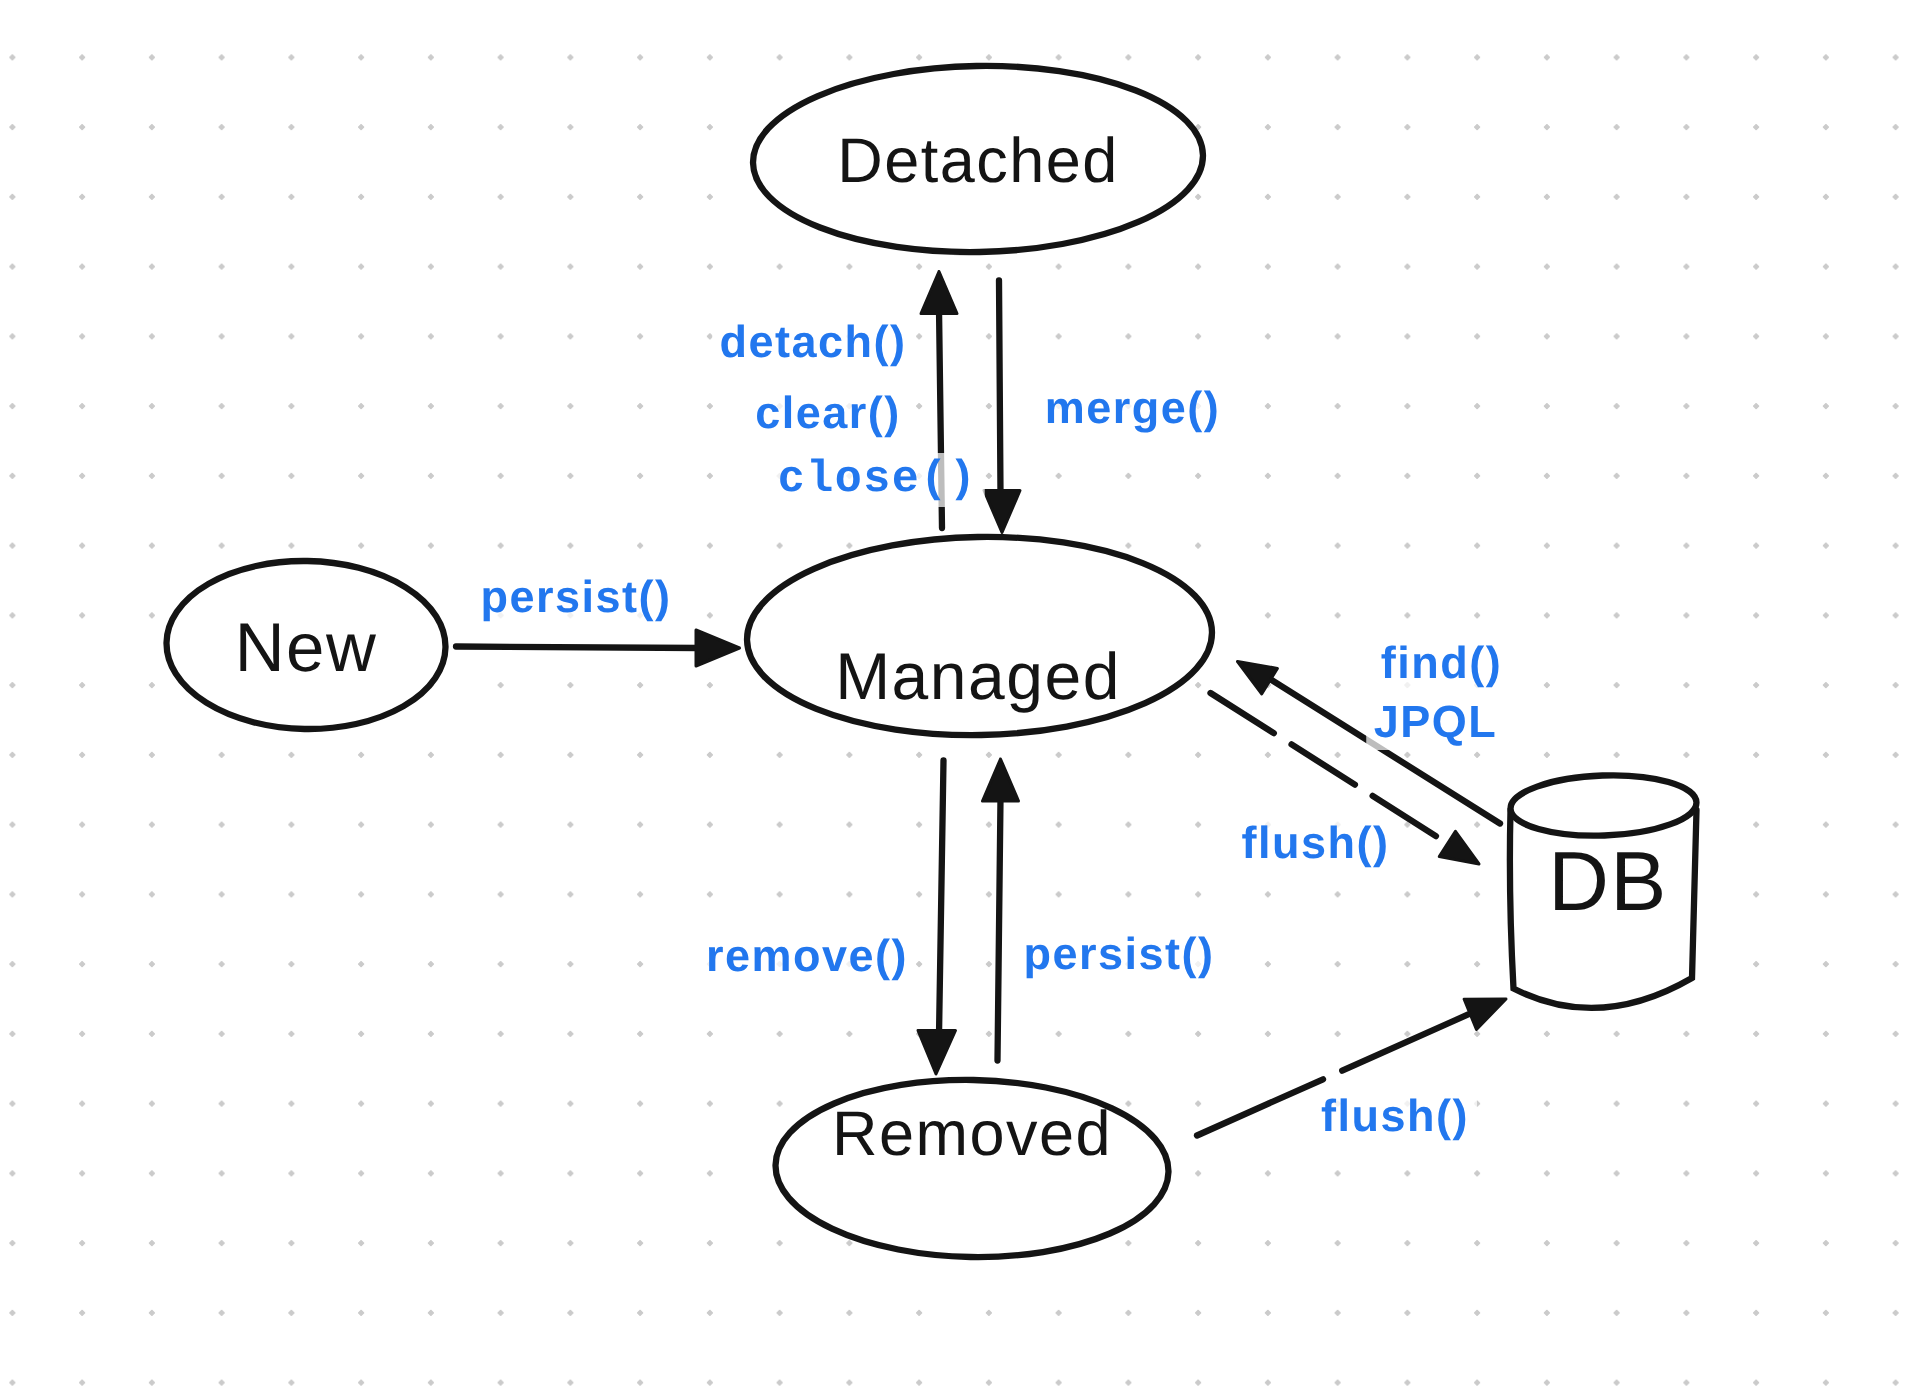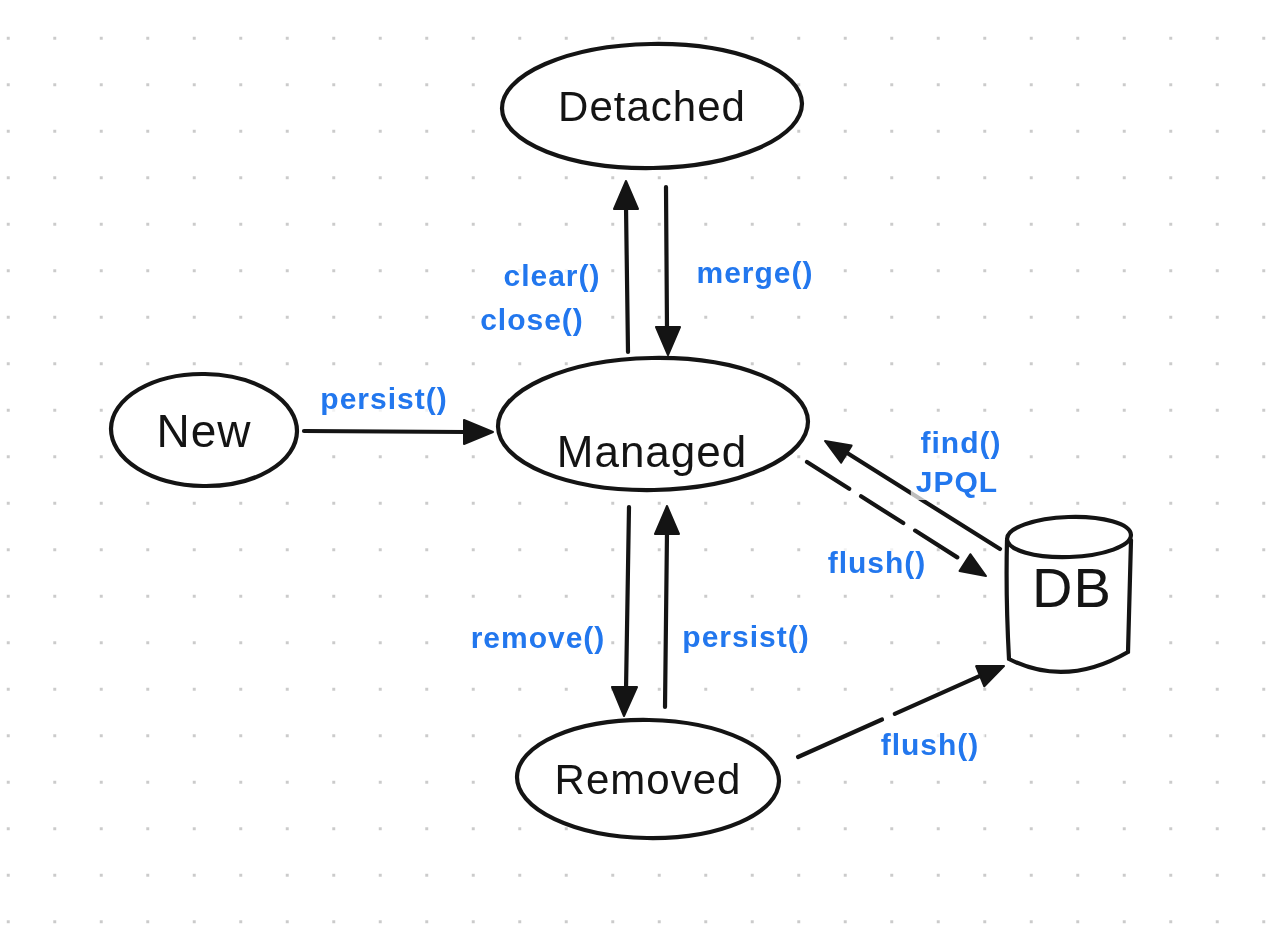--- a/index.html
+++ b/index.html
@@ -79,25 +79,26 @@
       <polygon points="986,576 959.5,571 970.3,554.2"></polygon>
       <polygon points="624,716 612,687 637,687"></polygon>
       <polygon points="667,506 655,534 679,534"></polygon>
       <polygon points="1004,666 984.3,686.3 976.1,666.1"></polygon>
     </g>
   </svg>
 
   <div class="node-lbl" style="left:652px; top:107px; font-size:42px;">Detached</div>
   <div class="node-lbl" style="left:204px; top:431px; font-size:46px;">New</div>
   <div class="node-lbl" style="left:652px; top:425px; font-size:44px;margin-top:27px;">Managed</div>
-  <div class="node-lbl" style="left:648px; top:780px; font-size:42px;">Removed</div>
+  <div class="node-lbl" style="left:648px; top:756px; font-size:42px;">Removed</div>
   <div class="node-lbl" style="left:1072px; top:587px; font-size:56px;">DB</div>
 
+  <div class="blue-lbl" style="left:542px; top:229px;">detach()</div>
   <div class="blue-lbl" style="left:552px; top:276px;">clear()</div>
-  <div class="blue-lbl" style="left:532px; top:320px;">close()</div>
+  <div class="blue-lbl" style="left:585px; top:320px;font-family:Liberation Mono, monospace;">close()</div>
   <div class="blue-lbl" style="left:755px; top:273px;">merge()</div>
   <div class="blue-lbl" style="left:384px; top:399px;">persist()</div>
   <div class="blue-lbl" style="left:961px; top:443px;">find()</div>
   <div class="blue-lbl" style="left:957px; top:482px;">JPQL</div>
   <div class="blue-lbl" style="left:877px; top:563px;">flush()</div>
   <div class="blue-lbl" style="left:538px; top:638px;">remove()</div>
   <div class="blue-lbl" style="left:746px; top:637px;">persist()</div>
   <div class="blue-lbl" style="left:930px; top:745px;">flush()</div>
 
 </div>

